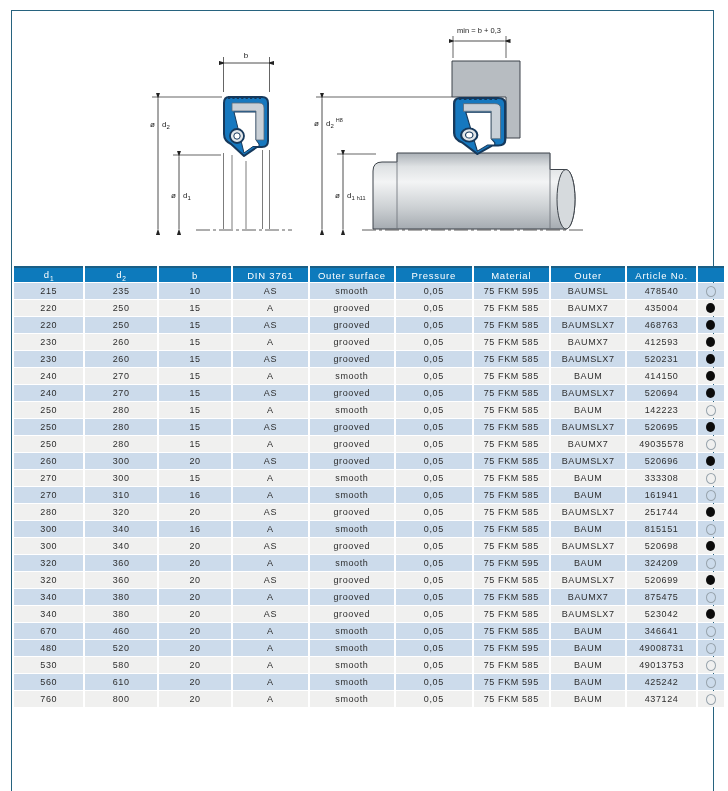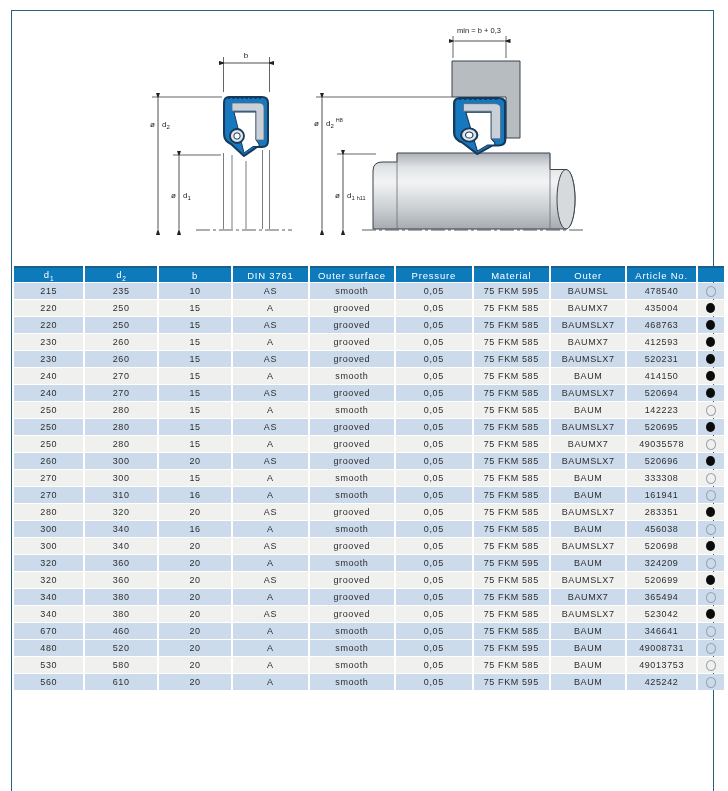--- a/index.html
+++ b/index.html
@@ -323,33 +323,33 @@
       </tr>
       <tr class="even">
         <td>280</td>
         <td>320</td>
         <td>20</td>
         <td>AS</td>
         <td>grooved</td>
         <td>0,05</td>
         <td>75 FKM 585</td>
         <td>BAUMSLX7</td>
-        <td>283351</td>
+        <td>251744</td>
         <td><span class="dot filled"></span></td>
       </tr>
       <tr class="odd">
         <td>300</td>
         <td>340</td>
         <td>16</td>
         <td>A</td>
         <td>smooth</td>
         <td>0,05</td>
         <td>75 FKM 585</td>
         <td>BAUM</td>
-        <td>456038</td>
+        <td>815151</td>
         <td><span class="dot open"></span></td>
       </tr>
       <tr class="even">
         <td>300</td>
         <td>340</td>
         <td>20</td>
         <td>AS</td>
         <td>grooved</td>
         <td>0,05</td>
         <td>75 FKM 585</td>
@@ -383,21 +383,21 @@
       </tr>
       <tr class="odd">
         <td>340</td>
         <td>380</td>
         <td>20</td>
         <td>A</td>
         <td>grooved</td>
         <td>0,05</td>
         <td>75 FKM 585</td>
         <td>BAUMX7</td>
-        <td>365494</td>
+        <td>875475</td>
         <td><span class="dot open"></span></td>
       </tr>
       <tr class="even">
         <td>340</td>
         <td>380</td>
         <td>20</td>
         <td>AS</td>
         <td>grooved</td>
         <td>0,05</td>
         <td>75 FKM 585</td>
@@ -446,14 +446,26 @@
         <td>610</td>
         <td>20</td>
         <td>A</td>
         <td>smooth</td>
         <td>0,05</td>
         <td>75 FKM 595</td>
         <td>BAUM</td>
         <td>425242</td>
         <td><span class="dot open"></span></td>
       </tr>
+      <tr class="even">
+        <td>760</td>
+        <td>800</td>
+        <td>20</td>
+        <td>A</td>
+        <td>smooth</td>
+        <td>0,05</td>
+        <td>75 FKM 585</td>
+        <td>BAUM</td>
+        <td>437124</td>
+        <td><span class="dot open"></span></td>
+      </tr>
     </tbody>
 </table>
 
 </body></html>

